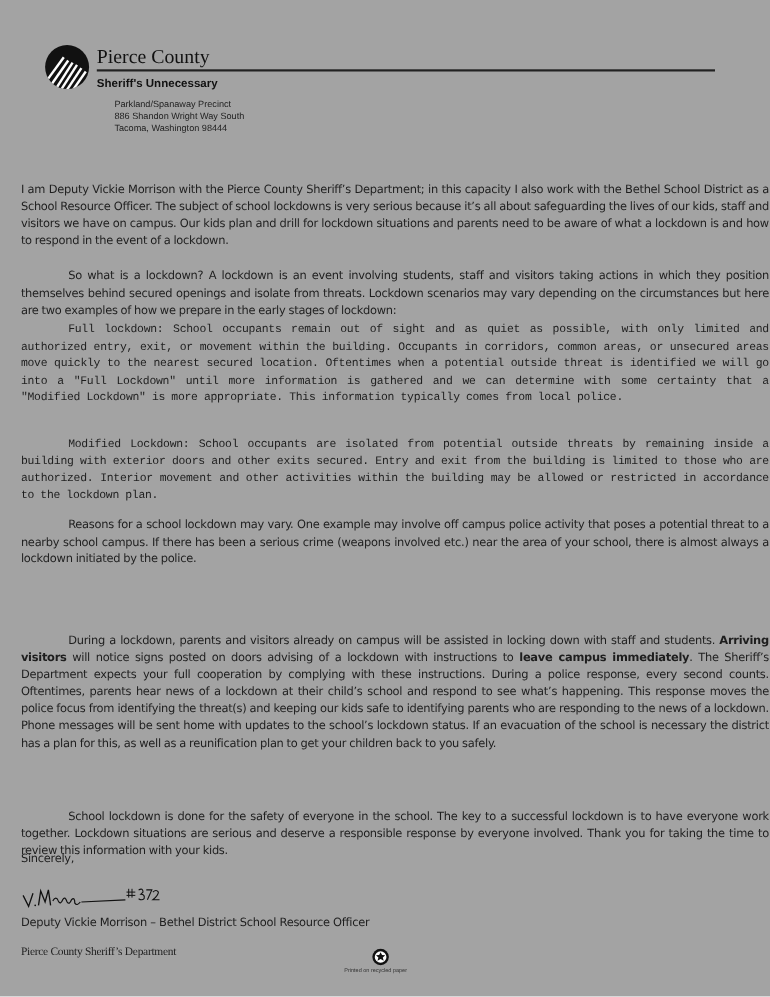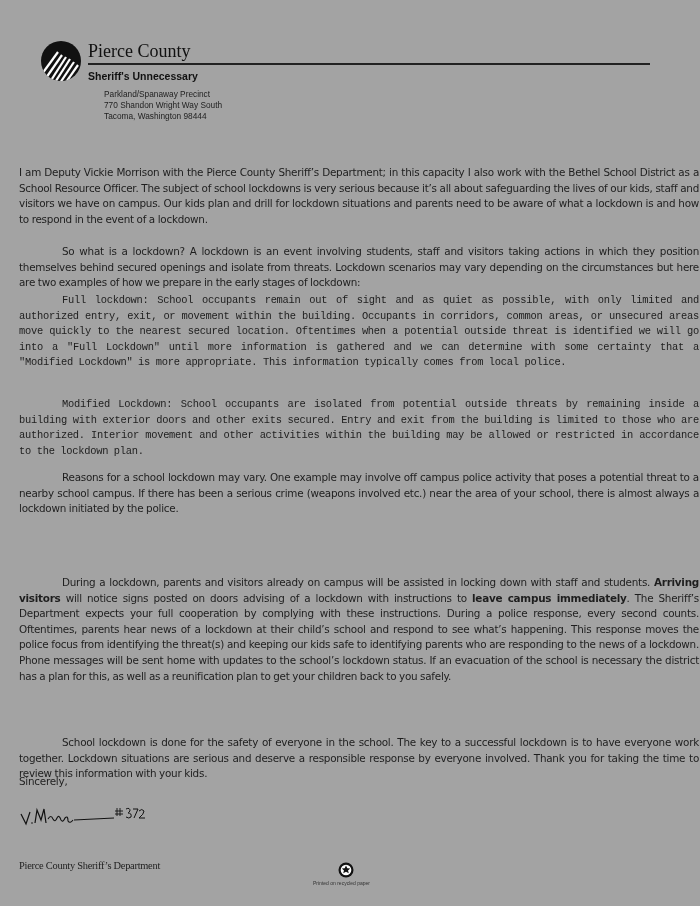--- a/index.html
+++ b/index.html
@@ -56,21 +56,21 @@
       <line x1="14" y1="44" x2="30" y2="19"></line>
       <line x1="18" y1="46" x2="34" y2="22"></line>
       <line x1="22" y1="48" x2="38" y2="25"></line>
     </g>
   </svg>
   <div class="org-name">Pierce County</div>
   <div class="head-rule"></div>
   <div class="dept">Sheriff's Unnecessary</div>
   <div class="addr">
     <div>Parkland/Spanaway Precinct</div>
-    <div>770 Shandon Wright Way South</div>
+    <div>886 Shandon Wright Way South</div>
     <div>Tacoma, Washington  98444</div>
   </div>
 
   <div class="body-text p1">
     <p>I am Deputy Vickie Morrison with the Pierce County Sheriff’s Department; in this capacity I also work with the Bethel School District as a School Resource Officer.  The subject of school lockdowns is very serious because it’s all about safeguarding the lives of our kids, staff and visitors we have on campus. Our kids plan and drill for lockdown situations and parents need to be aware of what a lockdown is and how to respond in the event of a lockdown.</p>
   </div>
   <div class="body-text p2">
     <p class="indent">So what is a lockdown? A lockdown is an event involving students, staff and visitors taking actions in which they position themselves behind secured openings and isolate from threats. Lockdown scenarios may vary depending on the circumstances but here are two examples of how we prepare in the early stages of lockdown:</p>
   </div>
   <div class="body-text p3">
@@ -94,20 +94,21 @@
     <path d="M3 14 L8 24 L12 12" stroke="#111" stroke-width="1.2" fill="none"></path>
     <circle cx="14" cy="23" r="0.8" fill="#111"></circle>
     <path d="M17 23 L19 10 L23 20 L26 9 L28 23" stroke="#111" stroke-width="1.2" fill="none"></path>
     <path d="M30 19 q3 -5 5 0 q2 4 4 -1 q2 -4 4 2 q2 3 4 -2 q3 -3 3 3 q2 3 5 -1" stroke="#111" stroke-width="1.1" fill="none"></path>
     <path d="M56 20 L96 18" stroke="#111" stroke-width="1.1" fill="none"></path>
     <path d="M99 8 L99 16 M102 8 L102 16 M97 11 L105 11 M97 14 L105 14" stroke="#111" stroke-width="0.9" fill="none"></path>
     <path d="M108 9 q4 -2 4 2 q-2 2 -2 2 q4 0 3 4 q-2 2 -5 0" stroke="#111" stroke-width="1" fill="none"></path>
     <path d="M115 9 L120 9 L116 18" stroke="#111" stroke-width="1" fill="none"></path>
     <path d="M121 11 q3 -3 5 0 q0 3 -5 7 L127 18" stroke="#111" stroke-width="1" fill="none"></path>
   </svg>
+  <div class="sign-name">Deputy Vickie Morrison – Bethel District School Resource Officer</div>
   <div class="sign-dept">Pierce County Sheriff’s Department</div>
 
   <svg class="recycle" viewBox="0 0 16 16">
     <circle cx="8" cy="8" r="7.5" fill="#111"></circle>
     <circle cx="8" cy="8" r="5.3" fill="#fdfdfd"></circle>
     <path d="M8 3.6 L9.3 6.2 L12.2 6.4 L10 8.4 L10.8 11.3 L8 9.8 L5.2 11.3 L6 8.4 L3.8 6.4 L6.7 6.2 Z" fill="#111"></path>
   </svg>
   <div class="recycle-label">Printed on recycled paper</div>
 </div>
 

